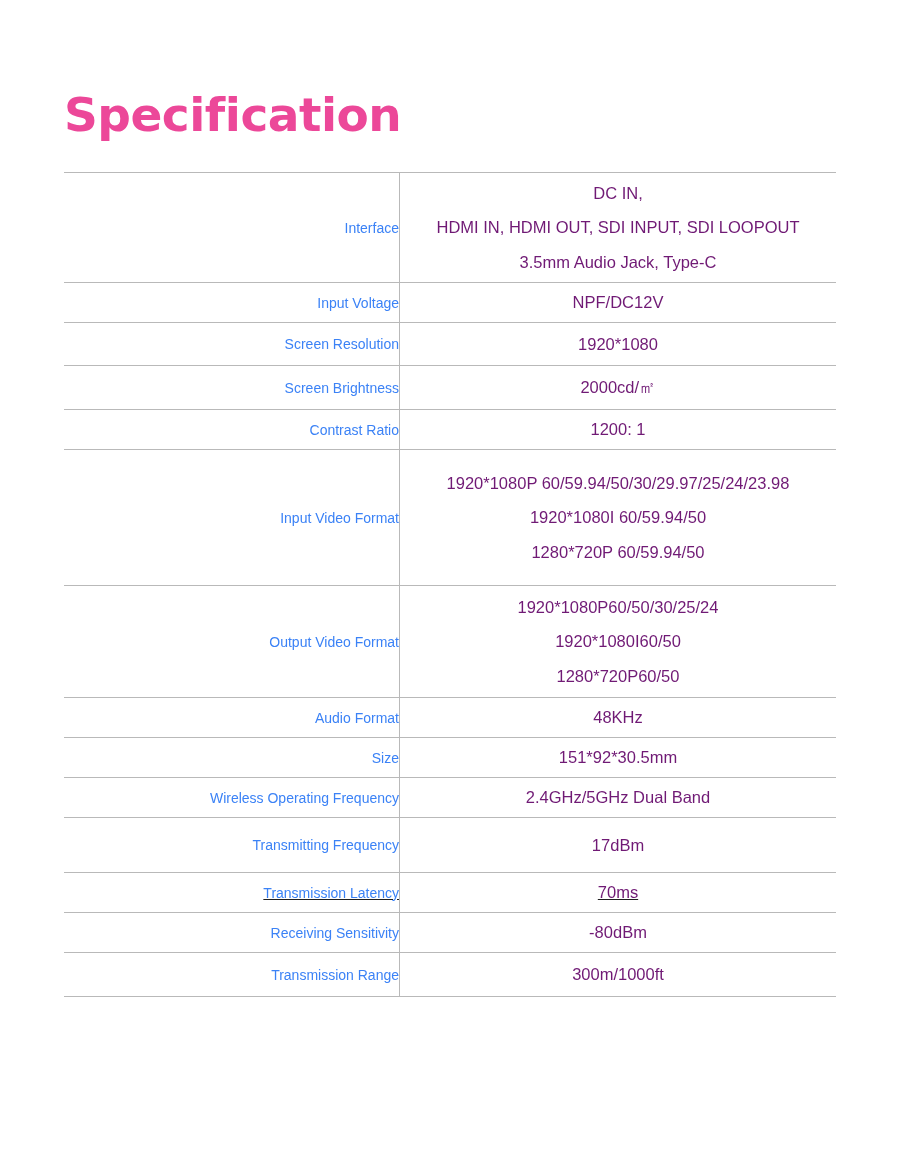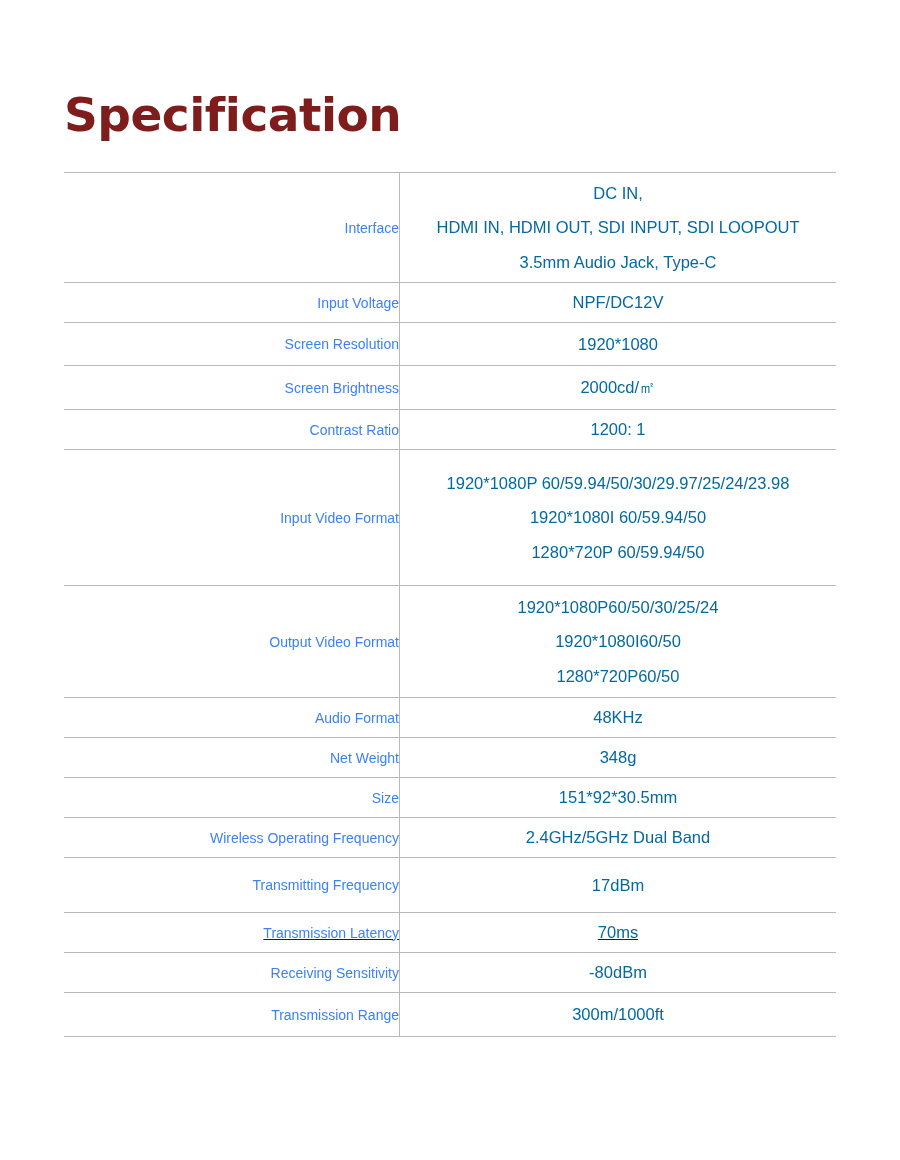--- a/index.html
+++ b/index.html
@@ -17,21 +17,21 @@
     }
     .page-title {
       position: absolute;
       left: 64px;
       top: 84px;
       margin: 0;
       font-family: "DejaVu Sans", "Liberation Sans", sans-serif;
       font-weight: bold;
       font-size: 47px;
       letter-spacing: -0.5px;
-      color: #7f1d1d;
+      color: #ec4899;
       line-height: 62px;
     }
     .spec-table {
       position: absolute;
       left: 64px;
       top: 172px;
       width: 772px;
       border-collapse: collapse;
       table-layout: fixed;
     }
@@ -45,21 +45,21 @@
       width: 318px;
       border-right: 1.5px solid #b9b9b9;
       padding-left: 17px;
       font-size: 14px;
       color: #3b82f6;
       text-align: right;
     }
     .spec-table td.value-cell {
       text-align: center;
       font-size: 16.5px;
-      color: #0369a1;
+      color: #701a75;
     }
     .value-line {
       display: block;
       line-height: 34.5px;
     }
   </style>
 </head>
 <body>
 
 <h1 class="page-title">Specification</h1>
@@ -114,26 +114,20 @@
           <span class="value-line">1280*720P60/50</span>
         </td>
       </tr>
       <tr style="height: 40px;">
         <td class="label-cell">Audio Format</td>
         <td class="value-cell">
           <span class="value-line">48KHz</span>
         </td>
       </tr>
       <tr style="height: 40px;">
-        <td class="label-cell">Net Weight</td>
-        <td class="value-cell">
-          <span class="value-line">348g</span>
-        </td>
-      </tr>
-      <tr style="height: 40px;">
         <td class="label-cell">Size</td>
         <td class="value-cell">
           <span class="value-line">151*92*30.5mm</span>
         </td>
       </tr>
       <tr style="height: 40px;">
         <td class="label-cell">Wireless Operating Frequency</td>
         <td class="value-cell">
           <span class="value-line">2.4GHz/5GHz Dual Band</span>
         </td>

